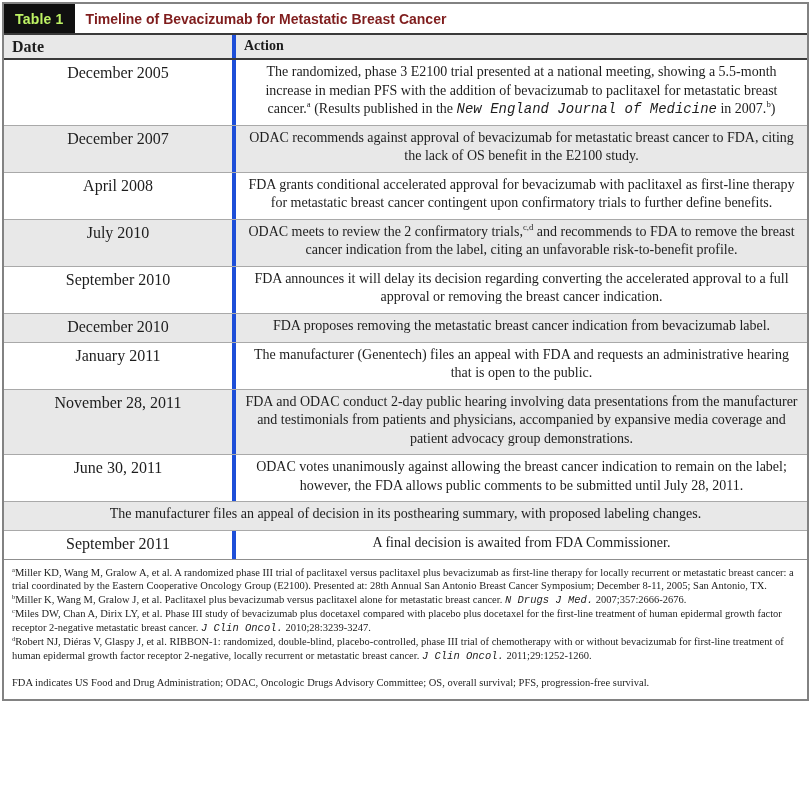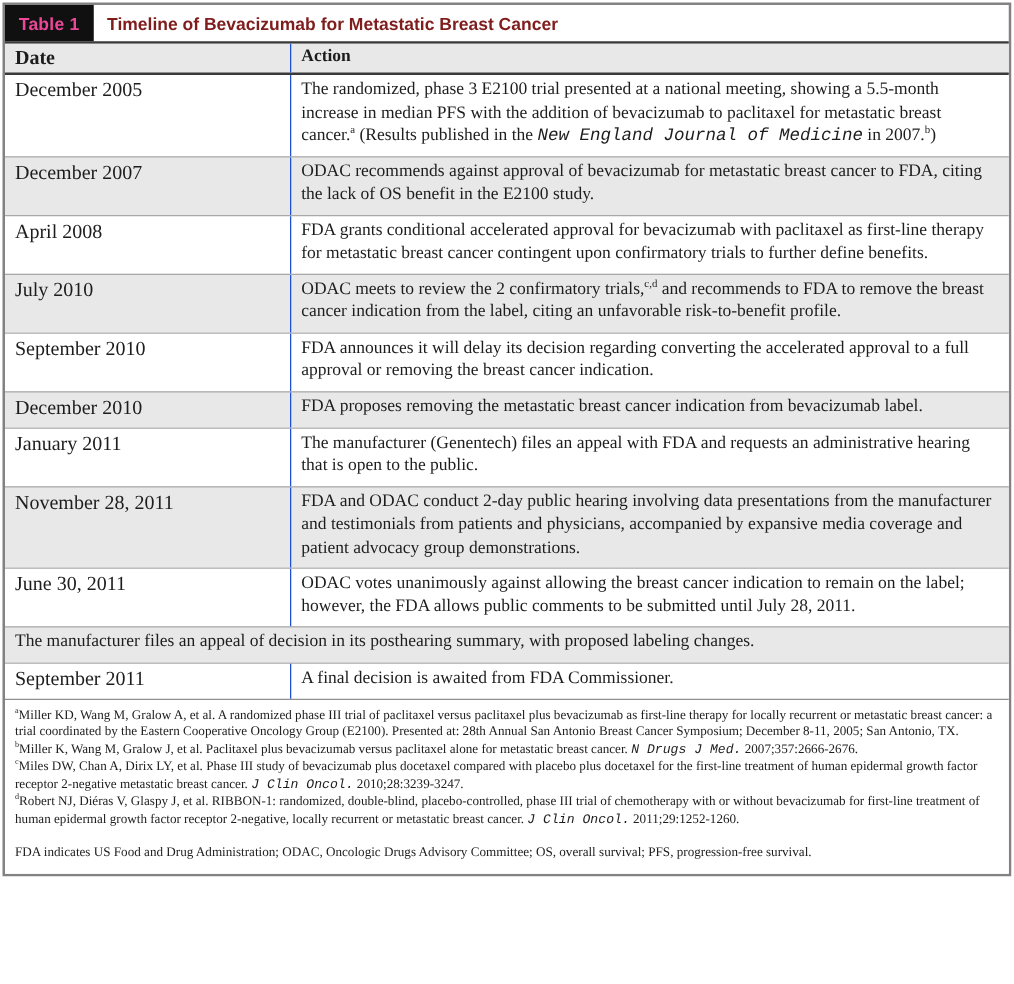--- a/index.html
+++ b/index.html
@@ -11,39 +11,39 @@
     position:absolute;top:2px;left:2px;width:803px;
     border:2px solid #828282;background:#ffffff;color:#1d1d1d;
   }
   
   .title-bar{
     display:flex;align-items:stretch;height:29px;
     border-bottom:2px solid #3a3a3a;
     font-family:"Liberation Sans", sans-serif;font-weight:bold;
   }
   .title-box{
-    background:#101010;color:#ec4899;display:flex;align-items:center;
+    background:#101010;color:#bef264;display:flex;align-items:center;
     padding:0 11px;font-size:14px;letter-spacing:.2px;
   }
   .title-text{
     display:flex;align-items:center;padding-left:11px;font-size:14px;color:#7f1d1d;
   }
   
   .header-row{
     display:flex;background:#e8e8e8;border-bottom:2px solid #3a3a3a;
   }
   .header-cell{font-weight:bold;font-size:16px;line-height:18px;}
   
-  .row{display:flex;background:#ffffff;}
+  .row{display:flex;background:#ffffff;text-align:center;}
   .row.alt{background:#e8e8e8;}
   .row + .row{border-top:1px solid #a9a9a9;}
   .cell{padding:3px 8px 6px;}
   .header-row .cell{padding:2px 8px 2px;}
   .date-cell{
-    width:212px;flex:0 0 auto;border-right:1px solid #1d4ed8;
+    width:212px;flex:0 0 auto;border-right:4px solid #1d4ed8;
     font-size:16px;line-height:19px;
   }
   .action-cell{flex:1 1 auto;font-size:14px;line-height:18.5px;}
   sup{font-size:62%;vertical-align:super;line-height:0;}
   .it{font-style:italic;font-family:Liberation Mono, monospace;}
   
   .footnotes{
     border-top:1px solid #8f8f8f;background:#ffffff;
     padding:6px 8px 9px;font-size:10.5px;line-height:13.5px;
   }

